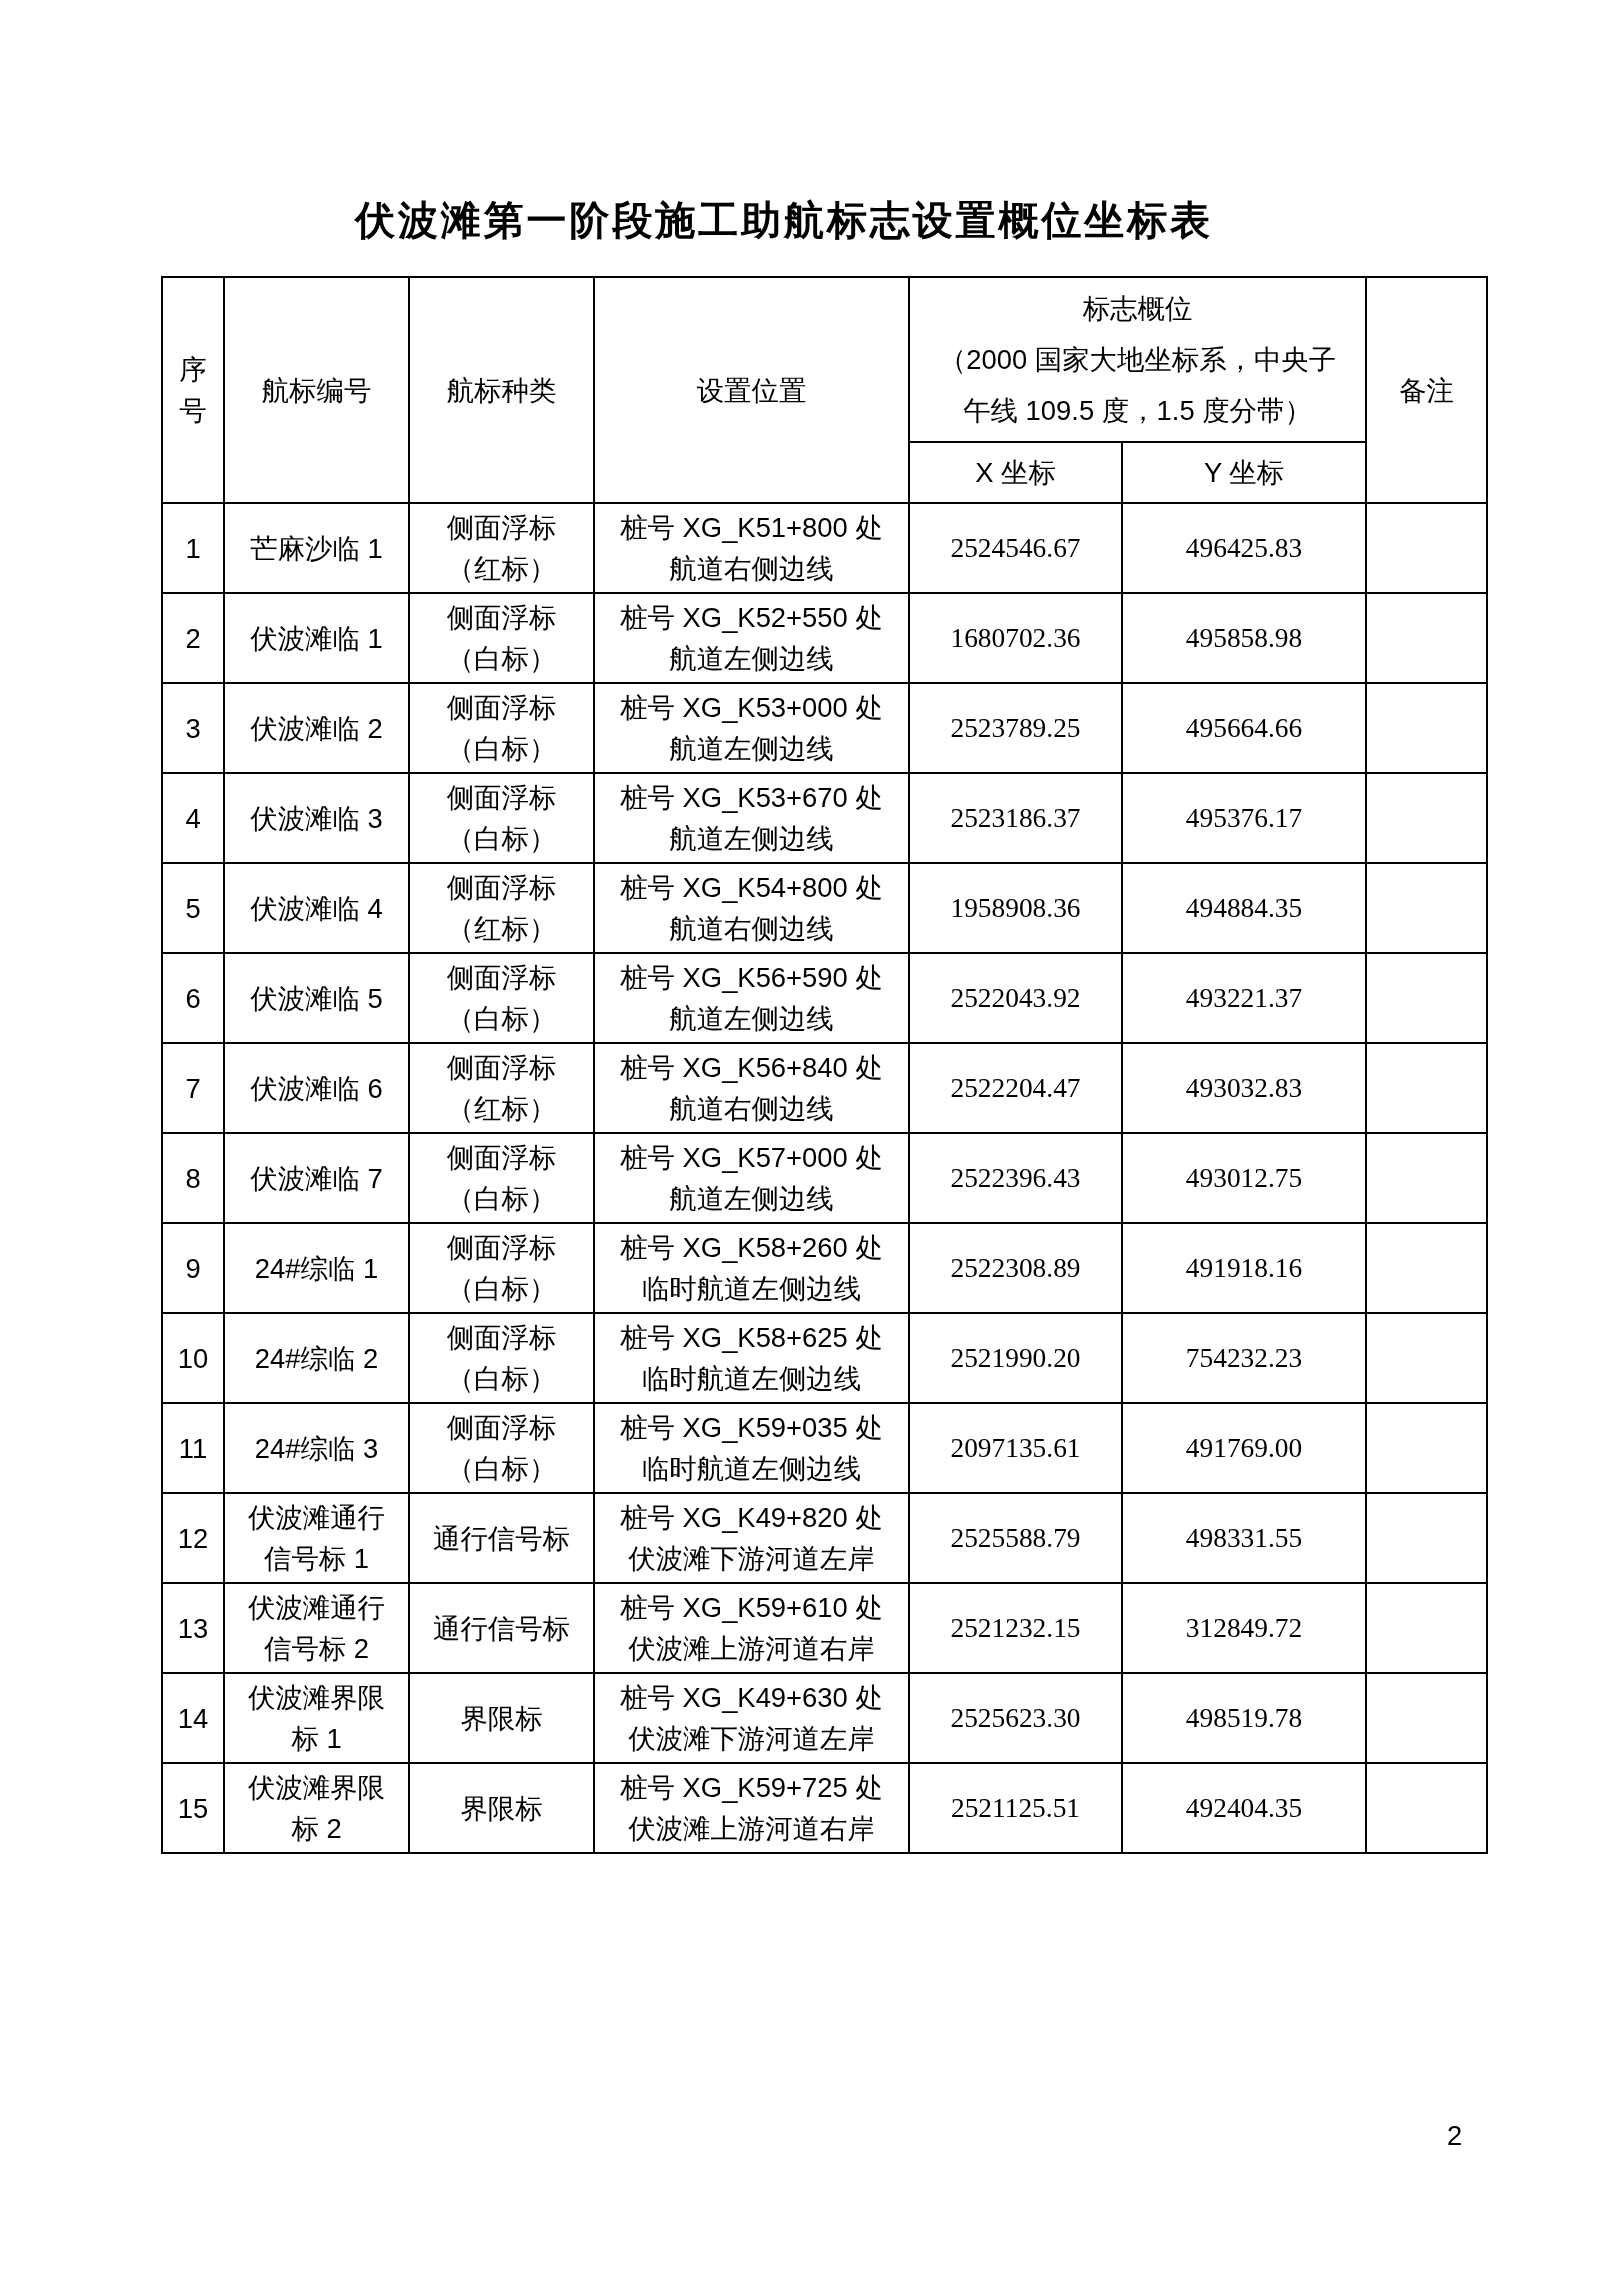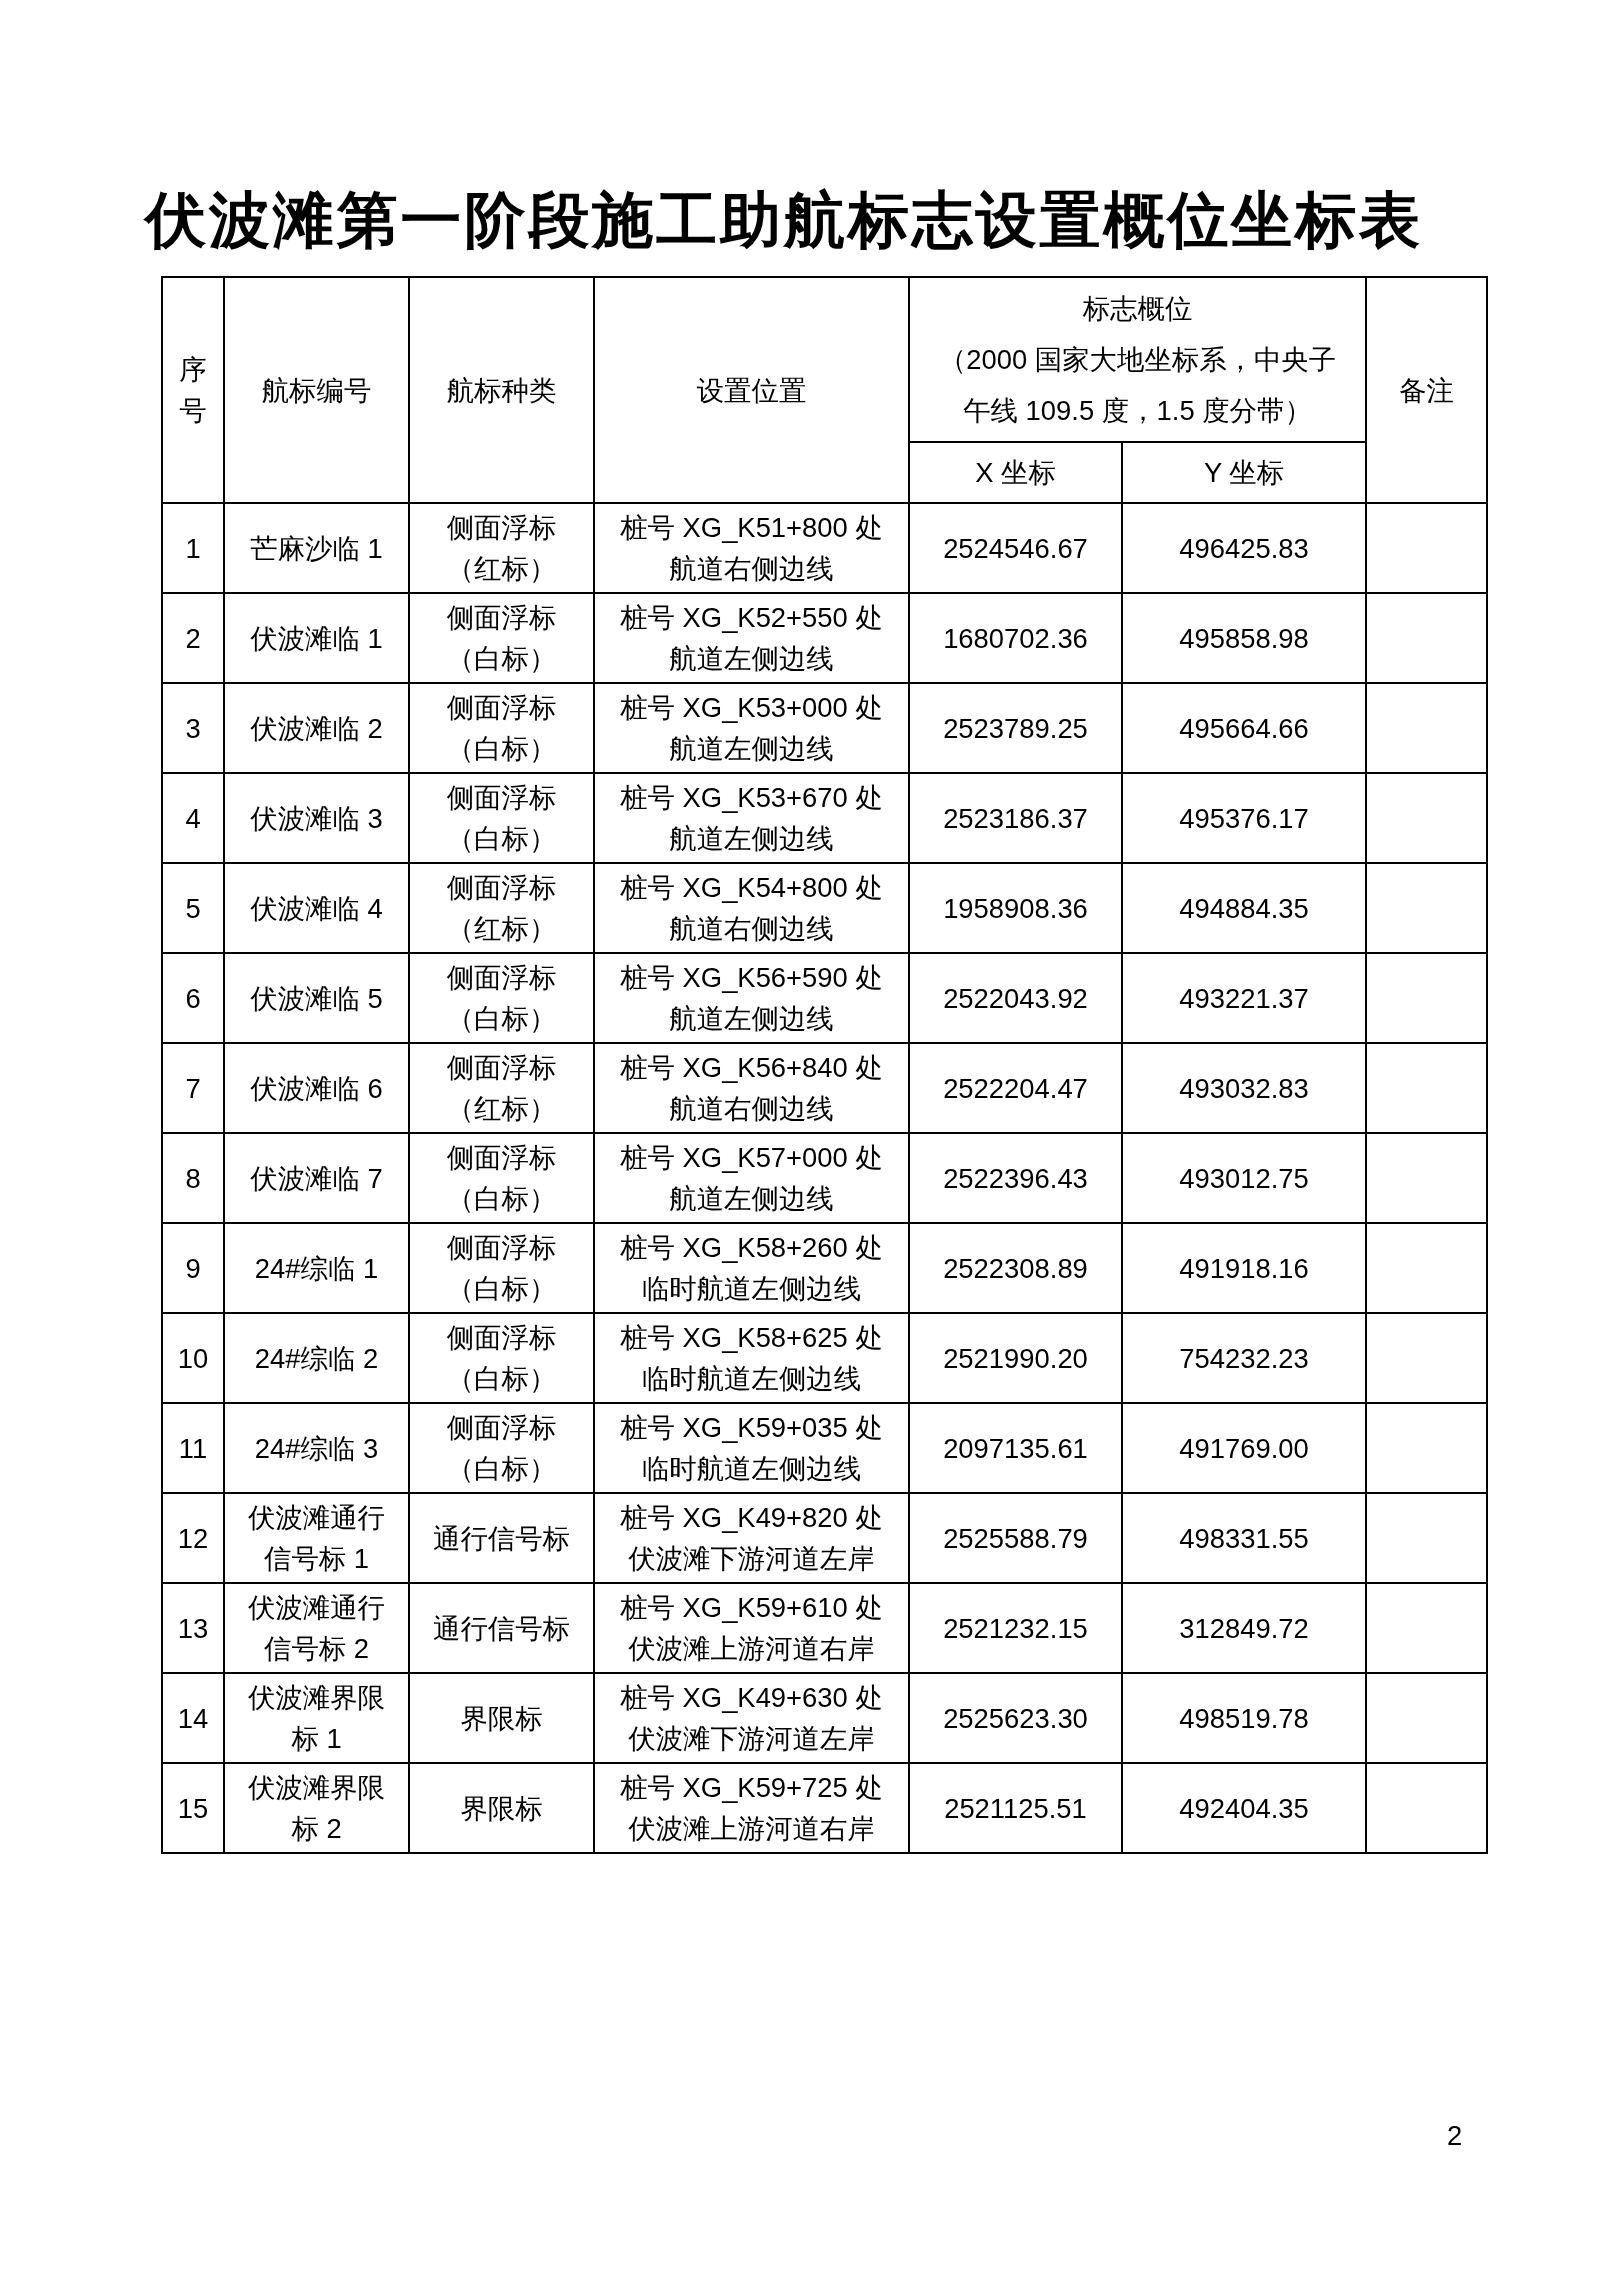--- a/index.html
+++ b/index.html
@@ -12,21 +12,21 @@
     font-family:"Liberation Serif","DejaVu Serif",serif;
     overflow:hidden;
   }
   .doc-title {
     position:absolute;
     top:188px;
     left:0;
     width:1568px;
     margin:0;
     text-align:center;
-    font-size:61px;
+    font-size:40px;
     line-height:65px;
     font-weight:bold;
     letter-spacing:2.9px;
     font-family:"Liberation Serif","DejaVu Serif",serif;
   }
   table.coord-table {
     position:absolute;
     top:276px;
     left:161px;
     width:1324px;
@@ -42,21 +42,21 @@
     font-size:27.4px;
     line-height:41px;
     white-space:pre-line;
     font-family:"Liberation Sans","DejaVu Sans",sans-serif;
     overflow:hidden;
   }
   tr.header-main { height:165px; }
   tr.header-sub  { height:61px;  }
   .coord-table tbody tr { height:90px; }
   th.group-header { line-height:51px;margin-left:28px; }
-  td.num-cell { font-family:Liberation Sans, sans-serif; }
+  td.num-cell { font-family:Liberation Serif, serif; }
   .page-number {
     position:absolute;
     left:1447px;
     top:2119px;
     font-size:27.4px;
     line-height:33px;
     font-family:"Liberation Sans","DejaVu Sans",sans-serif;
   }
 </style>
 </head>

